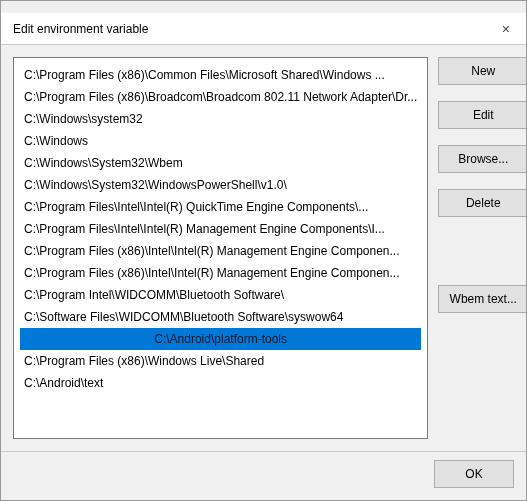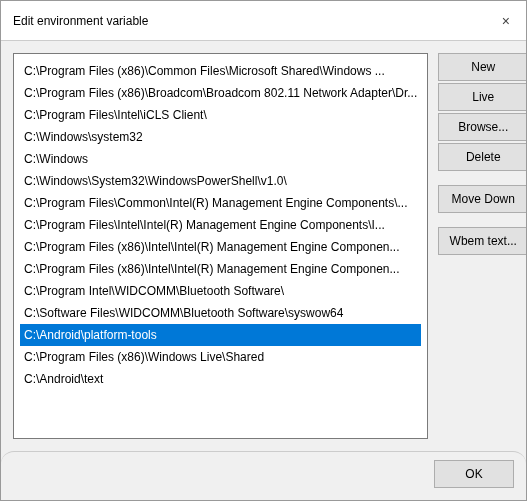--- a/index.html
+++ b/index.html
@@ -29,21 +29,22 @@
       flex-direction: column;
     }
 
     .title-bar {
       background: #fff;
       padding: 8px 12px;
       display: flex;
       justify-content: space-between;
       align-items: center;
       border-bottom: 1px solid #ccc;
-      height: 40px;
+      height: 32px;
+      margin-top: 12px;
     }
 
     .title-bar-text {
       font-size: 12px;
       color: #000;
     }
 
     .title-bar-close {
       background: none;
       border: none;
@@ -81,27 +82,28 @@
       cursor: pointer;
       white-space: nowrap;
       overflow: hidden;
       text-overflow: ellipsis;
       color: #000;
       line-height: 18px;
     }
 
     .path-list-item.selected {
       background: #0078d7;
-      color: #ffffff;
+      color: #0f172a;
+      text-align: center;
     }
 
     .buttons-panel {
       display: flex;
       flex-direction: column;
-      gap: 2px;
+      gap: 16px;
       width: 90px;
     }
 
     .btn {
       width: 90px;
       height: 28px;
       background: #e1e1e1;
       border: 1px solid #adadad;
       cursor: pointer;
       font-size: 12px;
@@ -115,21 +117,20 @@
     .btn-spacer {
       height: 10px;
     }
 
     .dialog-footer {
       display: flex;
       justify-content: flex-end;
       padding: 8px 12px 12px 12px;
       gap: 8px;
       border-top: 1px solid #ccc;
-      border-radius: 13px;
     }
 
     .btn-footer {
       width: 80px;
       height: 28px;
       background: #e1e1e1;
       border: 1px solid #adadad;
       cursor: pointer;
       font-size: 12px;
       color: #000;
@@ -157,43 +158,42 @@
   <div class="title-bar">
     <span class="title-bar-text">Edit environment variable</span>
     <button class="title-bar-close">×</button>
   </div>
 
   <div class="dialog-body">
     <div class="list-container">
       <div class="path-list" id="path-list">
       <div class="path-list-item">C:\Program Files (x86)\Common Files\Microsoft Shared\Windows ...</div>
           <div class="path-list-item">C:\Program Files (x86)\Broadcom\Broadcom 802.11 Network Adapter\Dr...</div>
-          <div class="path-list-item">C:\Program Files\Intel\iCLS Client\</div>
           <div class="path-list-item">C:\Windows\system32</div>
           <div class="path-list-item">C:\Windows</div>
+          <div class="path-list-item">C:\Windows\System32\Wbem</div>
           <div class="path-list-item">C:\Windows\System32\WindowsPowerShell\v1.0\</div>
-          <div class="path-list-item">C:\Program Files\Common\Intel(R) Management Engine Components\...</div>
+          <div class="path-list-item">C:\Program Files\Intel\Intel(R) QuickTime Engine Components\...</div>
           <div class="path-list-item">C:\Program Files\Intel\Intel(R) Management Engine Components\I...</div>
           <div class="path-list-item">C:\Program Files (x86)\Intel\Intel(R) Management Engine Componen...</div>
           <div class="path-list-item">C:\Program Files (x86)\Intel\Intel(R) Management Engine Componen...</div>
           <div class="path-list-item">C:\Program Intel\WIDCOMM\Bluetooth Software\</div>
           <div class="path-list-item">C:\Software Files\WIDCOMM\Bluetooth Software\syswow64</div>
           <div class="path-list-item selected">C:\Android\platform-tools</div>
           <div class="path-list-item">C:\Program Files (x86)\Windows Live\Shared</div>
           <div class="path-list-item">C:\Android\text</div>
         </div>
     </div>
 
     <div class="buttons-panel">
       <button class="btn">New</button>
-      <button class="btn">Live</button>
+      <button class="btn">Edit</button>
       <button class="btn">Browse...</button>
       <button class="btn">Delete</button>
       <div class="btn-spacer"></div>
-      <button class="btn">Move Down</button>
       <div class="btn-spacer"></div>
       <button class="btn">Wbem text...</button>
     </div>
   </div>
 
   <div class="dialog-footer">
     <button class="btn-footer">OK</button>
   </div>
 </div>
 

